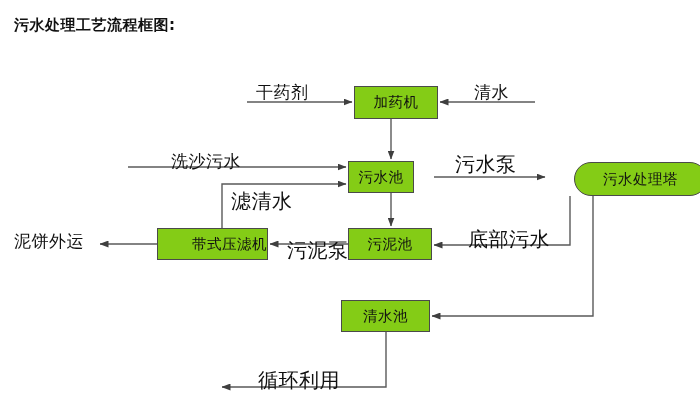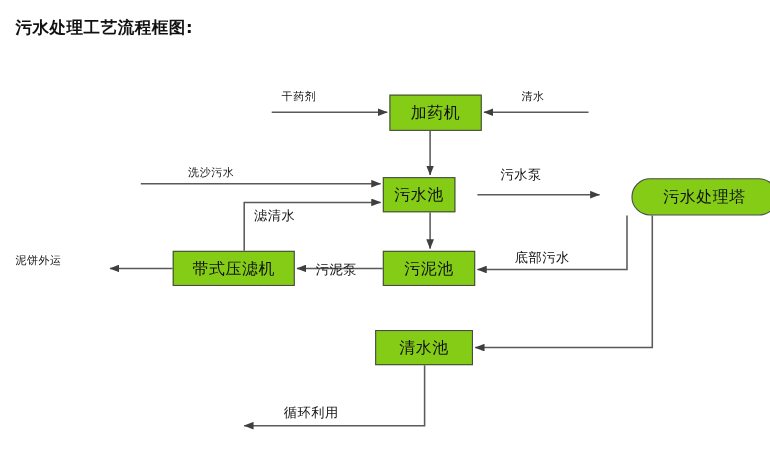--- a/index.html
+++ b/index.html
@@ -40,30 +40,30 @@
     display: flex;
     align-items: center;
     justify-content: center;
     font-size: 14.5px;
     letter-spacing: 0.5px;
     white-space: nowrap;
     color: #111111;
   }
   .edge-label {
     position: absolute;
-    font-size: 12px;
+    font-size: 20px;
     letter-spacing: 0.5px;
     white-space: nowrap;
     color: #111111;
     background: transparent;
     font-family: Liberation Mono, monospace;
   }
   .io-label {
     position: absolute;
-    font-size: 10px;
+    font-size: 17px;
     letter-spacing: 0.5px;
     white-space: nowrap;
     color: #111111;
   }
 </style>
 </head>
 <body>
 
 <div class="title">污水处理工艺流程框图:</div>
 
@@ -107,21 +107,21 @@
 </div>
 
 <div class="node" style="left:348px; top:161px; width:66px; height:32px;">
   <span>污水池</span>
 </div>
 
 <div class="node" style="left:574px; top:162px; width:133px; height:34px;border-radius:17px;">
   <span>污水处理塔</span>
 </div>
 
-<div class="node" style="left:157px; top:228px; width:111px; height:32px;">
+<div class="node" style="left:157px; top:228px; width:111px; height:32px;justify-content:flex-end;">
   <span>带式压滤机</span>
 </div>
 
 <div class="node" style="left:348px; top:228px; width:84px; height:32px;">
   <span>污泥池</span>
 </div>
 
 <div class="node" style="left:341px; top:300px; width:89px; height:32px;">
   <span>清水池</span>
 </div>

